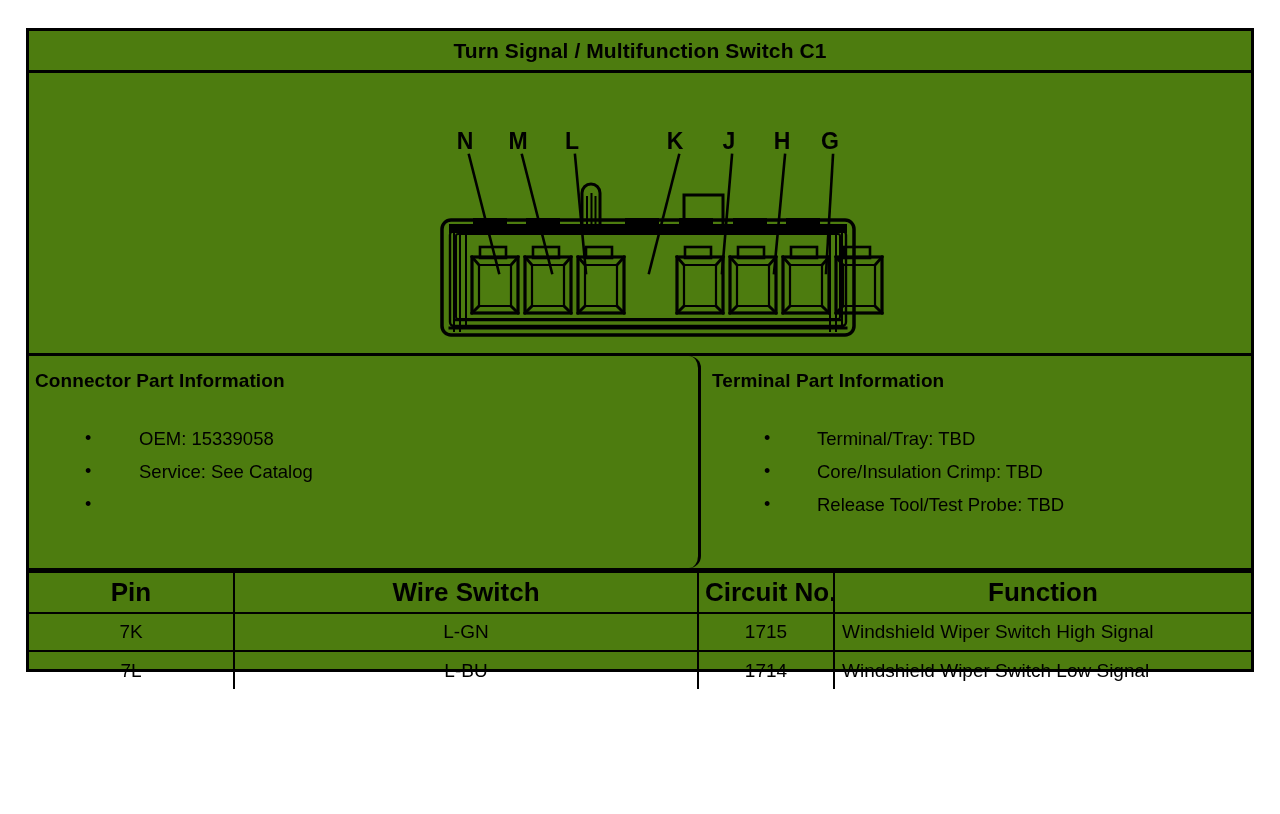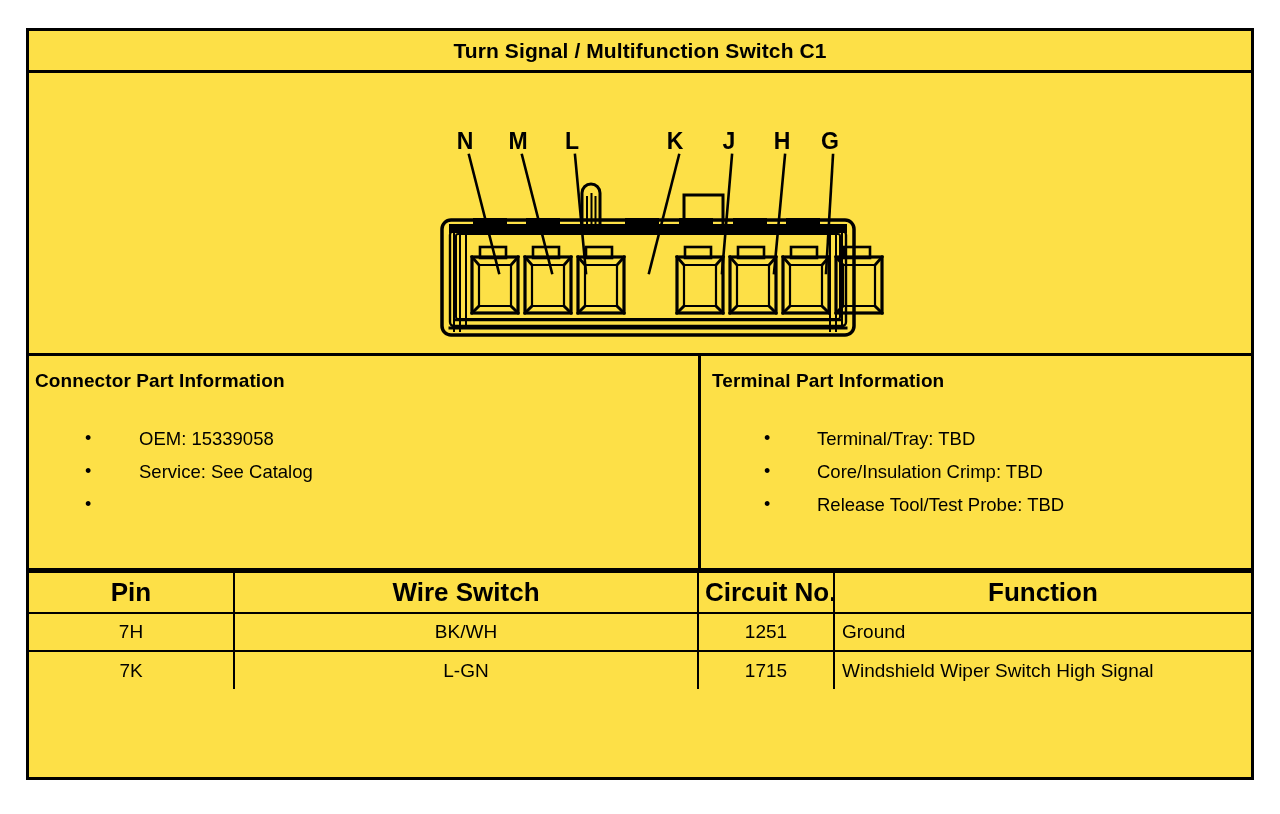--- a/index.html
+++ b/index.html
@@ -15,24 +15,24 @@
     color: #000000;
     overflow: hidden;
   }
 
   
   #sheet {
     position: absolute;
     left: 26px;
     top: 28px;
     width: 1228px;
-    height: 752px;
+    height: 644px;
     border: 3px solid #000;
     box-sizing: border-box;
-    background: #fde047;
+    background: #4d7c0f;
   }
 
   
   .title-bar {
     height: 42px;
     border-bottom: 3px solid #000;
     display: flex;
     align-items: center;
     justify-content: center;
     box-sizing: border-box;
@@ -64,20 +64,21 @@
     border-bottom: 3px solid #000;
     box-sizing: border-box;
   }
   .info-panel {
     box-sizing: border-box;
     padding: 14px 0 0 6px;
   }
   .info-panel.left {
     width: 672px;
     border-right: 3px solid #000;
+    border-radius: 12px;
   }
   .info-panel.right {
     flex: 1;
     padding-left: 11px;
   }
   .info-heading {
     font-size: 19px;
     font-weight: bold;
     margin: 0 0 30px 0;
     letter-spacing: 0.1px;
@@ -341,27 +342,27 @@
     <thead>
       <tr>
         <th>Pin</th>
         <th>Wire Switch</th>
         <th>Circuit No.</th>
         <th>Function</th>
       </tr>
     </thead>
     <tbody>
       <tr>
-        <td class="center">7H</td>
-        <td class="center">BK/WH</td>
-        <td class="center">1251</td>
-        <td class="left">Ground</td>
-      </tr>
-      <tr>
         <td class="center">7K</td>
         <td class="center">L-GN</td>
         <td class="center">1715</td>
         <td class="left">Windshield Wiper Switch High Signal</td>
       </tr>
+      <tr>
+        <td class="center">7L</td>
+        <td class="center">L-BU</td>
+        <td class="center">1714</td>
+        <td class="left">Windshield Wiper Switch Low Signal</td>
+      </tr>
     </tbody>
   </table>
 
 </div>
 
 </body></html>

